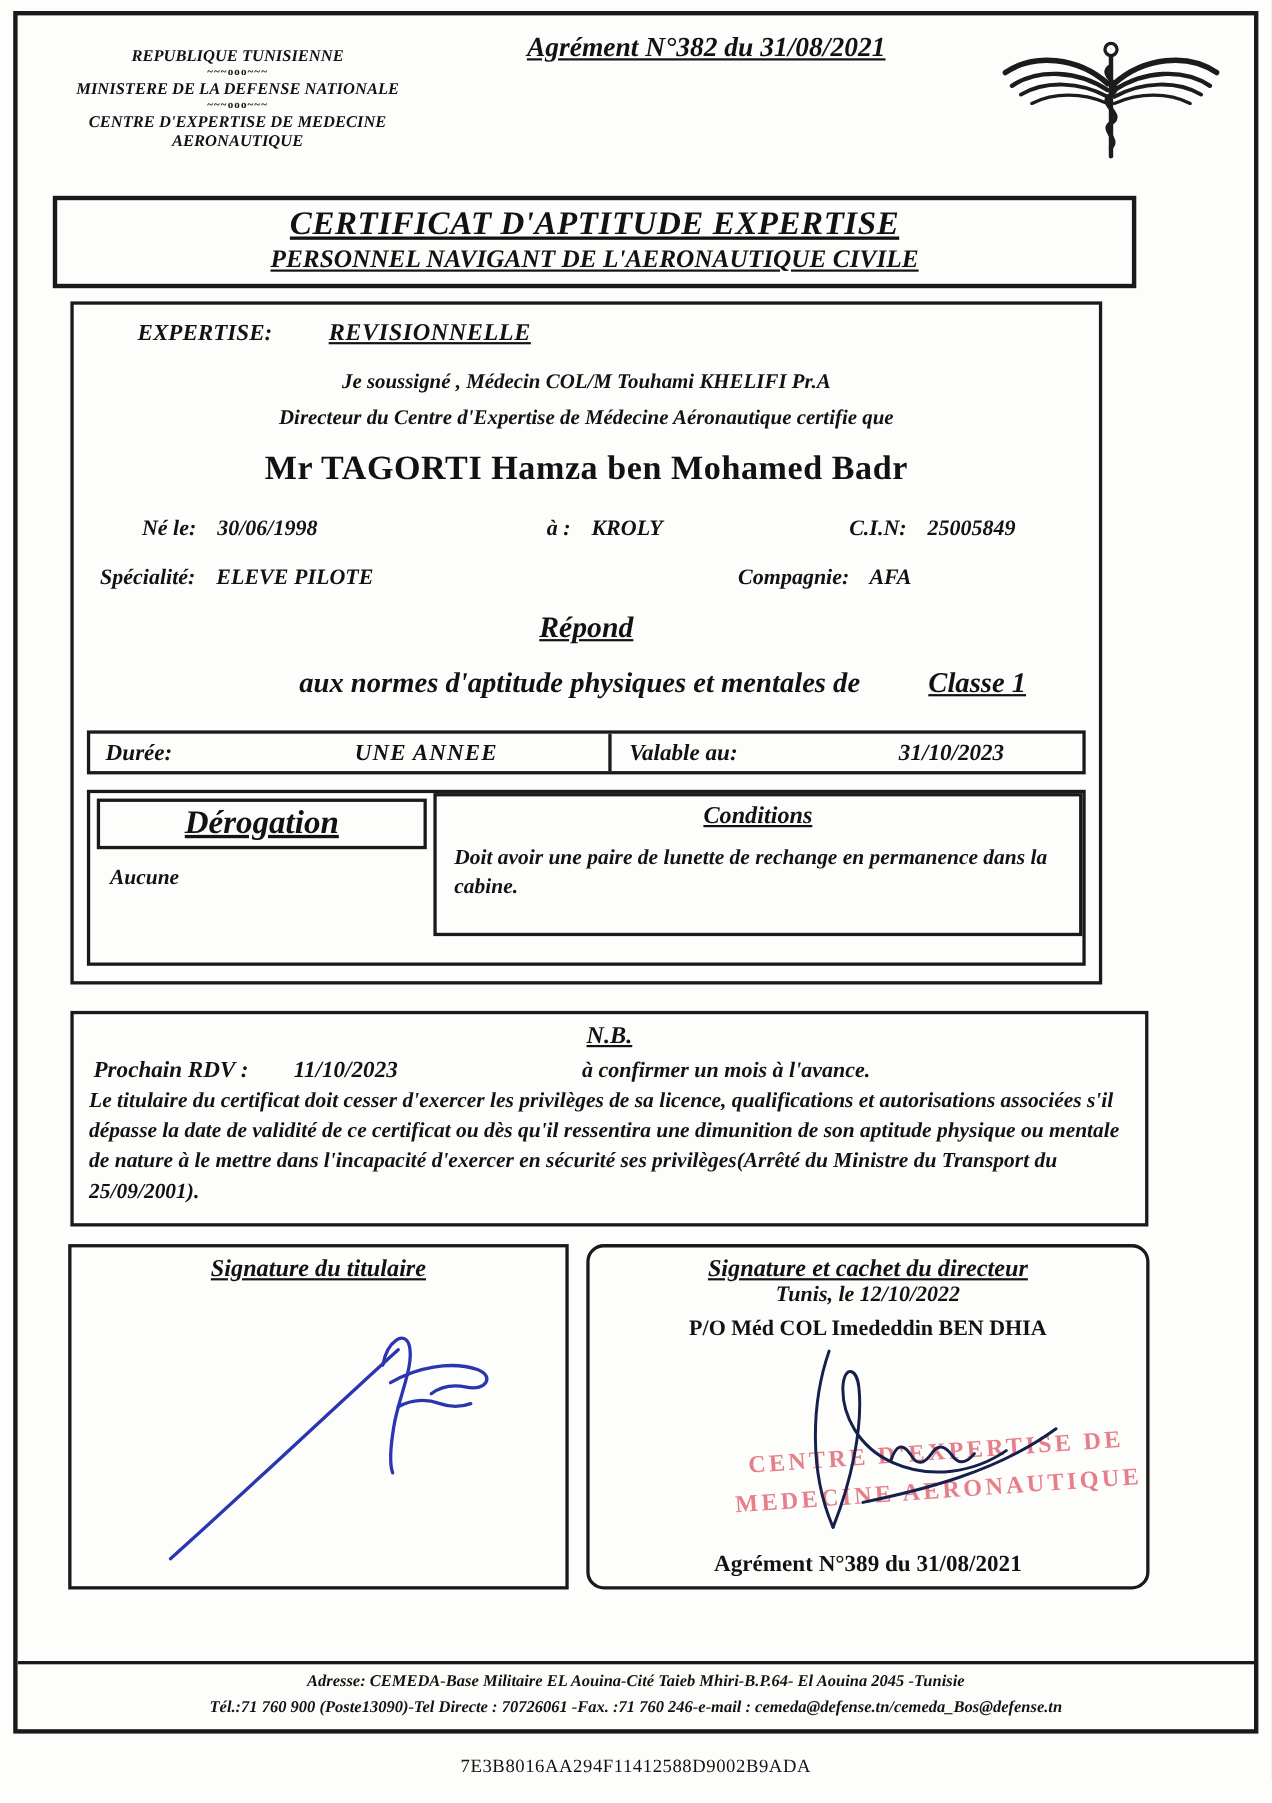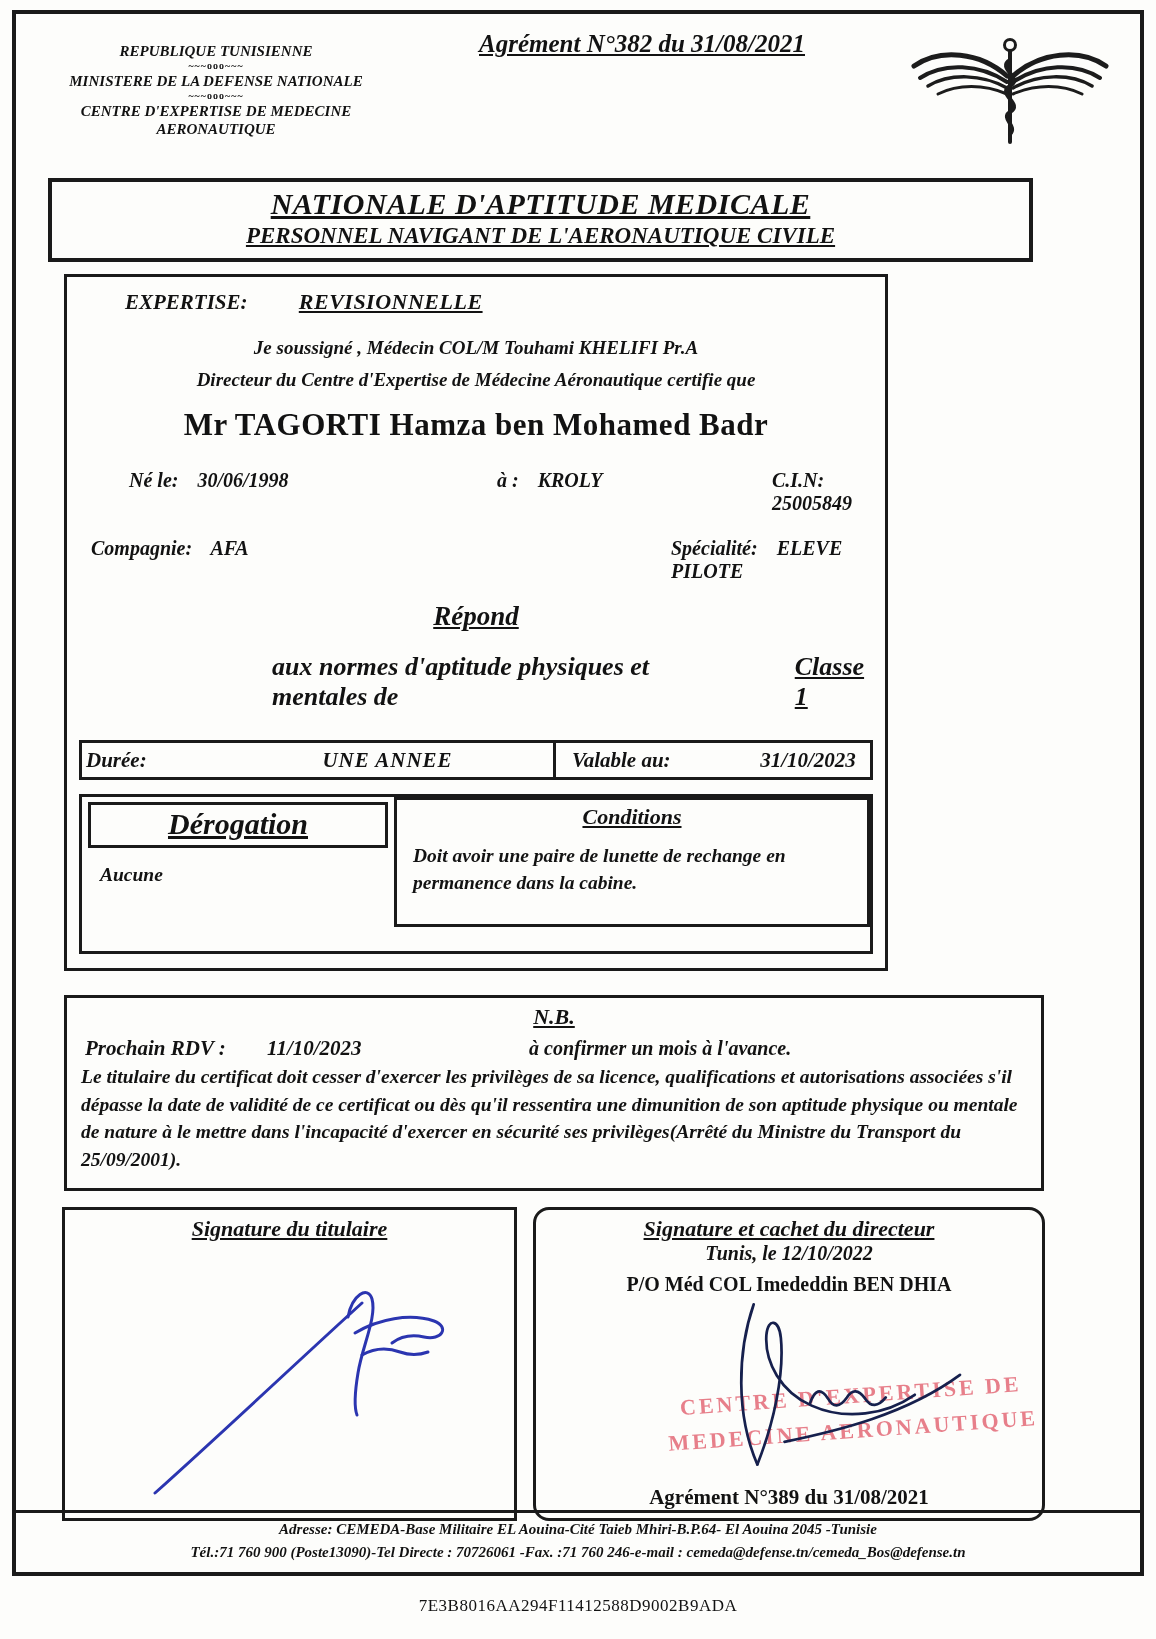--- a/index.html
+++ b/index.html
@@ -35,42 +35,42 @@
   .title-box {
     width:985px; margin:14px 0 0 32px;
     border:4px solid #1a1a1a;
     text-align:center; padding:5px 4px 9px;
   }
   .title-main { font-size:30px; font-weight:bold; font-style:italic; text-decoration:underline; letter-spacing:.5px; }
   .title-sub  { font-size:23px; font-weight:bold; font-style:italic; text-decoration:underline; margin-top:2px; }
 
   
   .main-box {
-    width:824px; margin:12px 0 0 48px;
+    width:938px; margin:12px 0 0 48px;
     border:3px solid #1a1a1a;
     padding:12px 10px 14px;
   }
   .expertise-row { padding-left:48px; font-size:21px; }
   .expertise-row .lbl { font-weight:bold; font-style:italic; margin-right:46px; }
   .expertise-row .val { font-weight:bold; font-style:italic; text-decoration:underline; font-size:22px; letter-spacing:.5px; }
   .centered-line { text-align:center; font-size:19px; font-weight:bold; font-style:italic; }
   .soussigne { margin-top:22px; }
   .directeur { margin-top:10px; }
   .holder-name { margin-top:16px; text-align:center; font-size:31px; font-weight:bold; letter-spacing:.5px; }
   .info-row { margin-top:26px; display:grid; grid-template-columns:368px 275px 1fr; padding-left:52px; font-size:20px; }
   .info-row .pair, .spec-row .pair { font-weight:bold; font-style:italic; }
   .pair .lbl { margin-right:14px; }
   .spec-row { margin-top:22px; display:grid; grid-template-columns:580px 1fr; padding-left:14px; font-size:20px; }
   .repond { margin-top:18px; text-align:center; font-size:27px; font-weight:bold; font-style:italic; text-decoration:underline; }
   .normes-row { margin-top:20px; display:flex; padding-left:195px; font-size:26px; }
   .normes-row .classe { margin-left:62px; text-decoration:underline; }
 
   .duree-table { margin:28px 2px 0; border:3px solid #1a1a1a; display:flex; height:40px; align-items:center; font-size:21px; }
   .duree-left { width:474px; display:flex; align-items:center; border-right:3px solid #1a1a1a; height:100%; }
-  .duree-left .lbl { padding-left:4px; width:140px; }
+  .duree-left .lbl { padding-left:14px; width:140px; }
   .duree-left .val { flex:1; text-align:center; letter-spacing:1px; }
   .duree-right { flex:1; display:flex; align-items:center; height:100%; }
   .duree-right .lbl { padding-left:16px; width:190px; }
   .duree-right .val { flex:1; text-align:center; }
 
   .derog-box { margin:14px 2px 0; border:3px solid #1a1a1a; display:flex; min-height:160px; }
   .derog-left { width:312px; padding:5px 6px; }
   .derog-header { border:3px solid #1a1a1a; text-align:center; font-size:30px; padding:2px 0 4px; }
   .derog-value { margin:16px 0 0 12px; font-size:19.5px; }
   .cond-box { flex:1; border:3px solid #1a1a1a; margin:0 0 24px 0; padding:4px 16px 8px; }
@@ -137,21 +137,21 @@
             <path d="M105,62 C128,52 154,52 174,62" stroke-width="3"></path>
             <circle cx="102" cy="13" r="5.5" stroke-width="3"></circle>
             <line x1="102" y1="19" x2="102" y2="110" stroke-width="4"></line>
             <path d="M102,28 C88,36 116,46 102,54 C88,62 116,72 102,80 C92,86 110,94 102,102" stroke-width="4"></path>
           </g>
         </svg>
       </div>
     </div>
 
     <div class="title-box">
-      <div class="title-main">NATIONALE D'APTITUDE MEDICALE</div>
+      <div class="title-main">CERTIFICAT D'APTITUDE EXPERTISE</div>
       <div class="title-sub">PERSONNEL NAVIGANT DE L'AERONAUTIQUE CIVILE</div>
     </div>
 
     <div class="main-box">
       <div class="expertise-row">
         <span class="lbl">EXPERTISE:</span>
         <span class="val">REVISIONNELLE</span>
       </div>
 
       <div class="centered-line soussigne">Je soussigné , Médecin COL/M Touhami KHELIFI Pr.A</div>
@@ -169,26 +169,26 @@
           <span class="val">KROLY</span>
         </div>
         <div class="pair">
           <span class="lbl">C.I.N:</span>
           <span class="val">25005849</span>
         </div>
       </div>
 
       <div class="spec-row">
         <div class="pair">
+          <span class="lbl">Spécialité:</span>
+          <span class="val">ELEVE PILOTE</span>
+        </div>
+        <div class="pair">
           <span class="lbl">Compagnie:</span>
           <span class="val">AFA</span>
-        </div>
-        <div class="pair">
-          <span class="lbl">Spécialité:</span>
-          <span class="val">ELEVE PILOTE</span>
         </div>
       </div>
 
       <div class="repond">Répond</div>
 
       <div class="normes-row bi">
         <span>aux normes d'aptitude physiques et mentales de</span>
         <span class="classe">Classe 1</span>
       </div>
 

